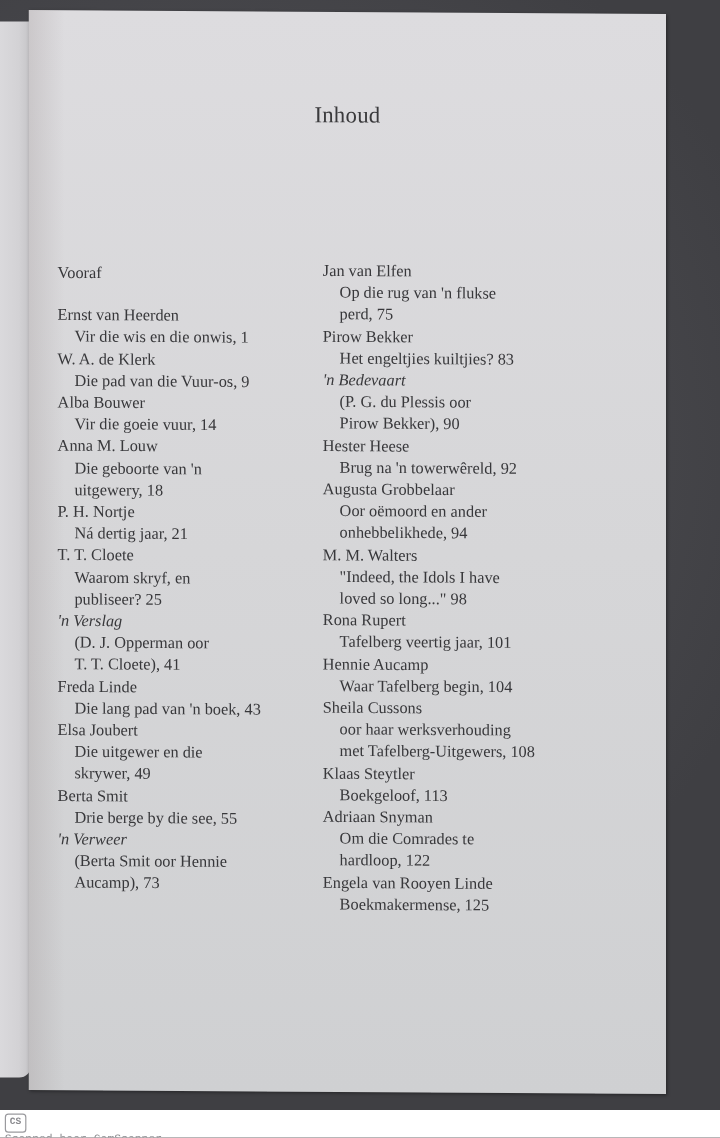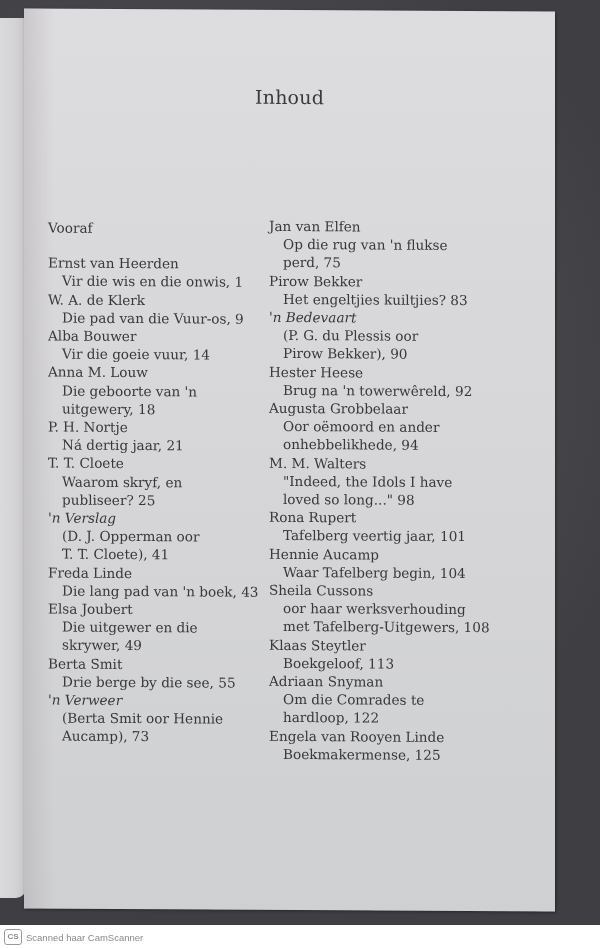--- a/index.html
+++ b/index.html
@@ -5,20 +5,21 @@
   html, body { margin:0; padding:0; }
   body {
     width:600px; height:948px; overflow:hidden; position:relative;
     background:#fff;
     font-family:"DejaVu Serif", serif;
   }
   .scan {
     position:absolute; left:0; top:0; width:600px; height:925px;
     background:#4a4a4c;
     background-image: radial-gradient(circle at 30% 40%, #55555a 0, #3f3f43 70%);
+    font-family: Liberation Serif, serif;
   }
   .left-page {
     position:absolute; left:0; top:18px; width:26px; height:880px;
     background:linear-gradient(to right, #dad9dc 0%, #d3d2d5 60%, #c4c3c6 100%);
     border-radius:0 0 10px 0;
   }
   .page {
     position:absolute; left:24px; top:10px; width:531px; height:900px;
     background:linear-gradient(to bottom, #dddcdf 0%, #d6d6d8 50%, #cfd0d2 100%);
     transform:skewY(0.35deg);
@@ -36,22 +37,22 @@
     position:absolute; top:210px;
     font-size:13.6px; color:#38383b; line-height:18.2px;
   }
   .col.left { left:24px; width:215px; }
   .col.right { left:245px; width:260px; top:207px; }
   .line { white-space:nowrap; }
   .line.indent { padding-left:14px; }
   .line.it { font-style:italic; }
   .gap { height:17px; }
   .watermark {
-    position:absolute; left:4px; top:928px; height:18px; display:flex; align-items:center;
-    font-family:Liberation Sans, sans-serif; font-size:9.5px; color:#8a8a8e;
+    position:absolute; left:4px; top:928px; height:18px; display:flex; 
+    font-family:Liberation Mono, monospace; font-size:9.5px; color:#8a8a8e;flex-direction:column;
   }
   .cs-logo {
     width:16px; height:14px; border:1px solid #9a9a9e; border-radius:3px;
     font-size:8px; line-height:14px; text-align:center; color:#8a8a8e; margin-right:4px;
     font-weight:bold;
   }
 </style>
 </head>
 <body>
 

